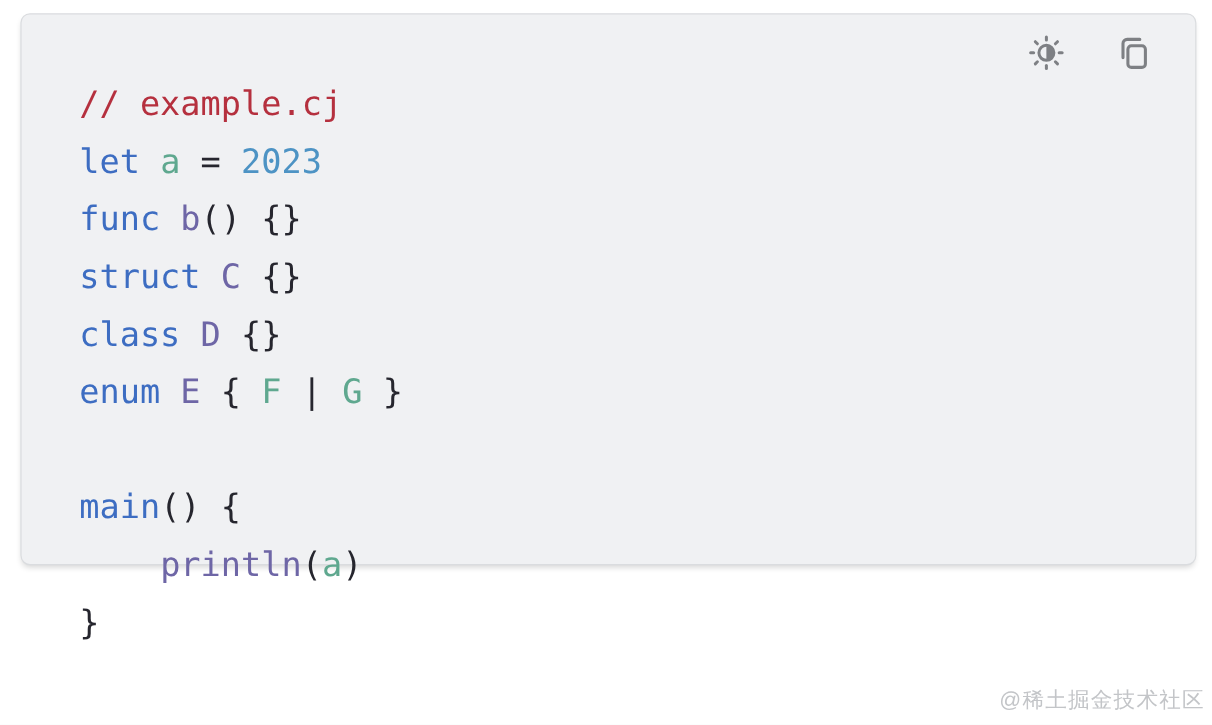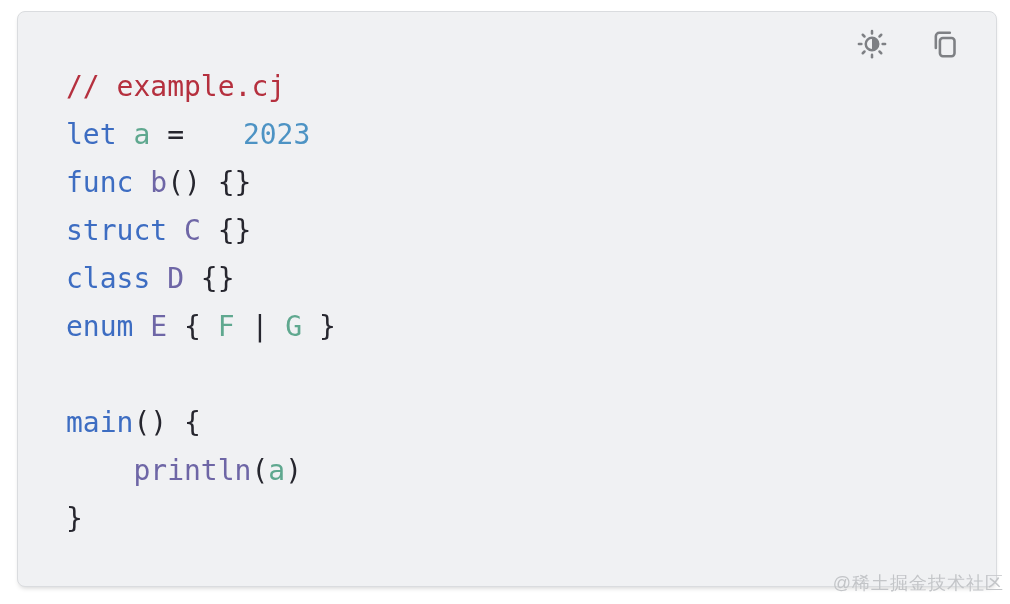--- a/index.html
+++ b/index.html
@@ -8,21 +8,21 @@
     background: #ffffff;
     position: relative;
     overflow: hidden;
     font-family: "Liberation Sans", sans-serif;
   }
   .card {
     position: absolute;
     left: 17px;
     top: 11px;
     width: 980px;
-    height: 576px;
+    height: 460px;
     background: var(--card-bg, #f0f1f3);
     border: 1px solid var(--card-border, #dadcdf);
     border-radius: 8px;
     box-shadow: 0 3px 5px -2px rgba(0,0,0,0.18);
   }
   .toolbar {
     position: absolute;
     top: 15px;
     right: 36px;
     display: flex;
@@ -47,21 +47,21 @@
     font-family: "DejaVu Sans Mono", "Liberation Mono", monospace;
     font-size: 28px;
     line-height: 48px;
     white-space: pre;
     color: var(--plain, #26262e);
   }
   .code-line { height: 48px; }
   .tok-comment  { color: var(--comment,  #b5303e); }
   .tok-keyword  { color: var(--keyword,  #3d6dc2); }
   .tok-variable { color: var(--variable, #5fa88f); }
-  .tok-number   { color: var(--number,   #4d93c4); margin-left: 42px; }
+  .tok-number   { color: var(--number,   #4d93c4); }
   .tok-function { color: var(--function, #6e66a6); }
   .tok-type     { color: var(--type,     #6e66a6); }
   .tok-plain    { color: var(--plain,    #26262e); }
   .watermark {
     position: absolute;
     right: 6px;
     top: 571px;
     font-size: 18px;
     letter-spacing: 1px;
     color: var(--watermark, #c3c5c8);

